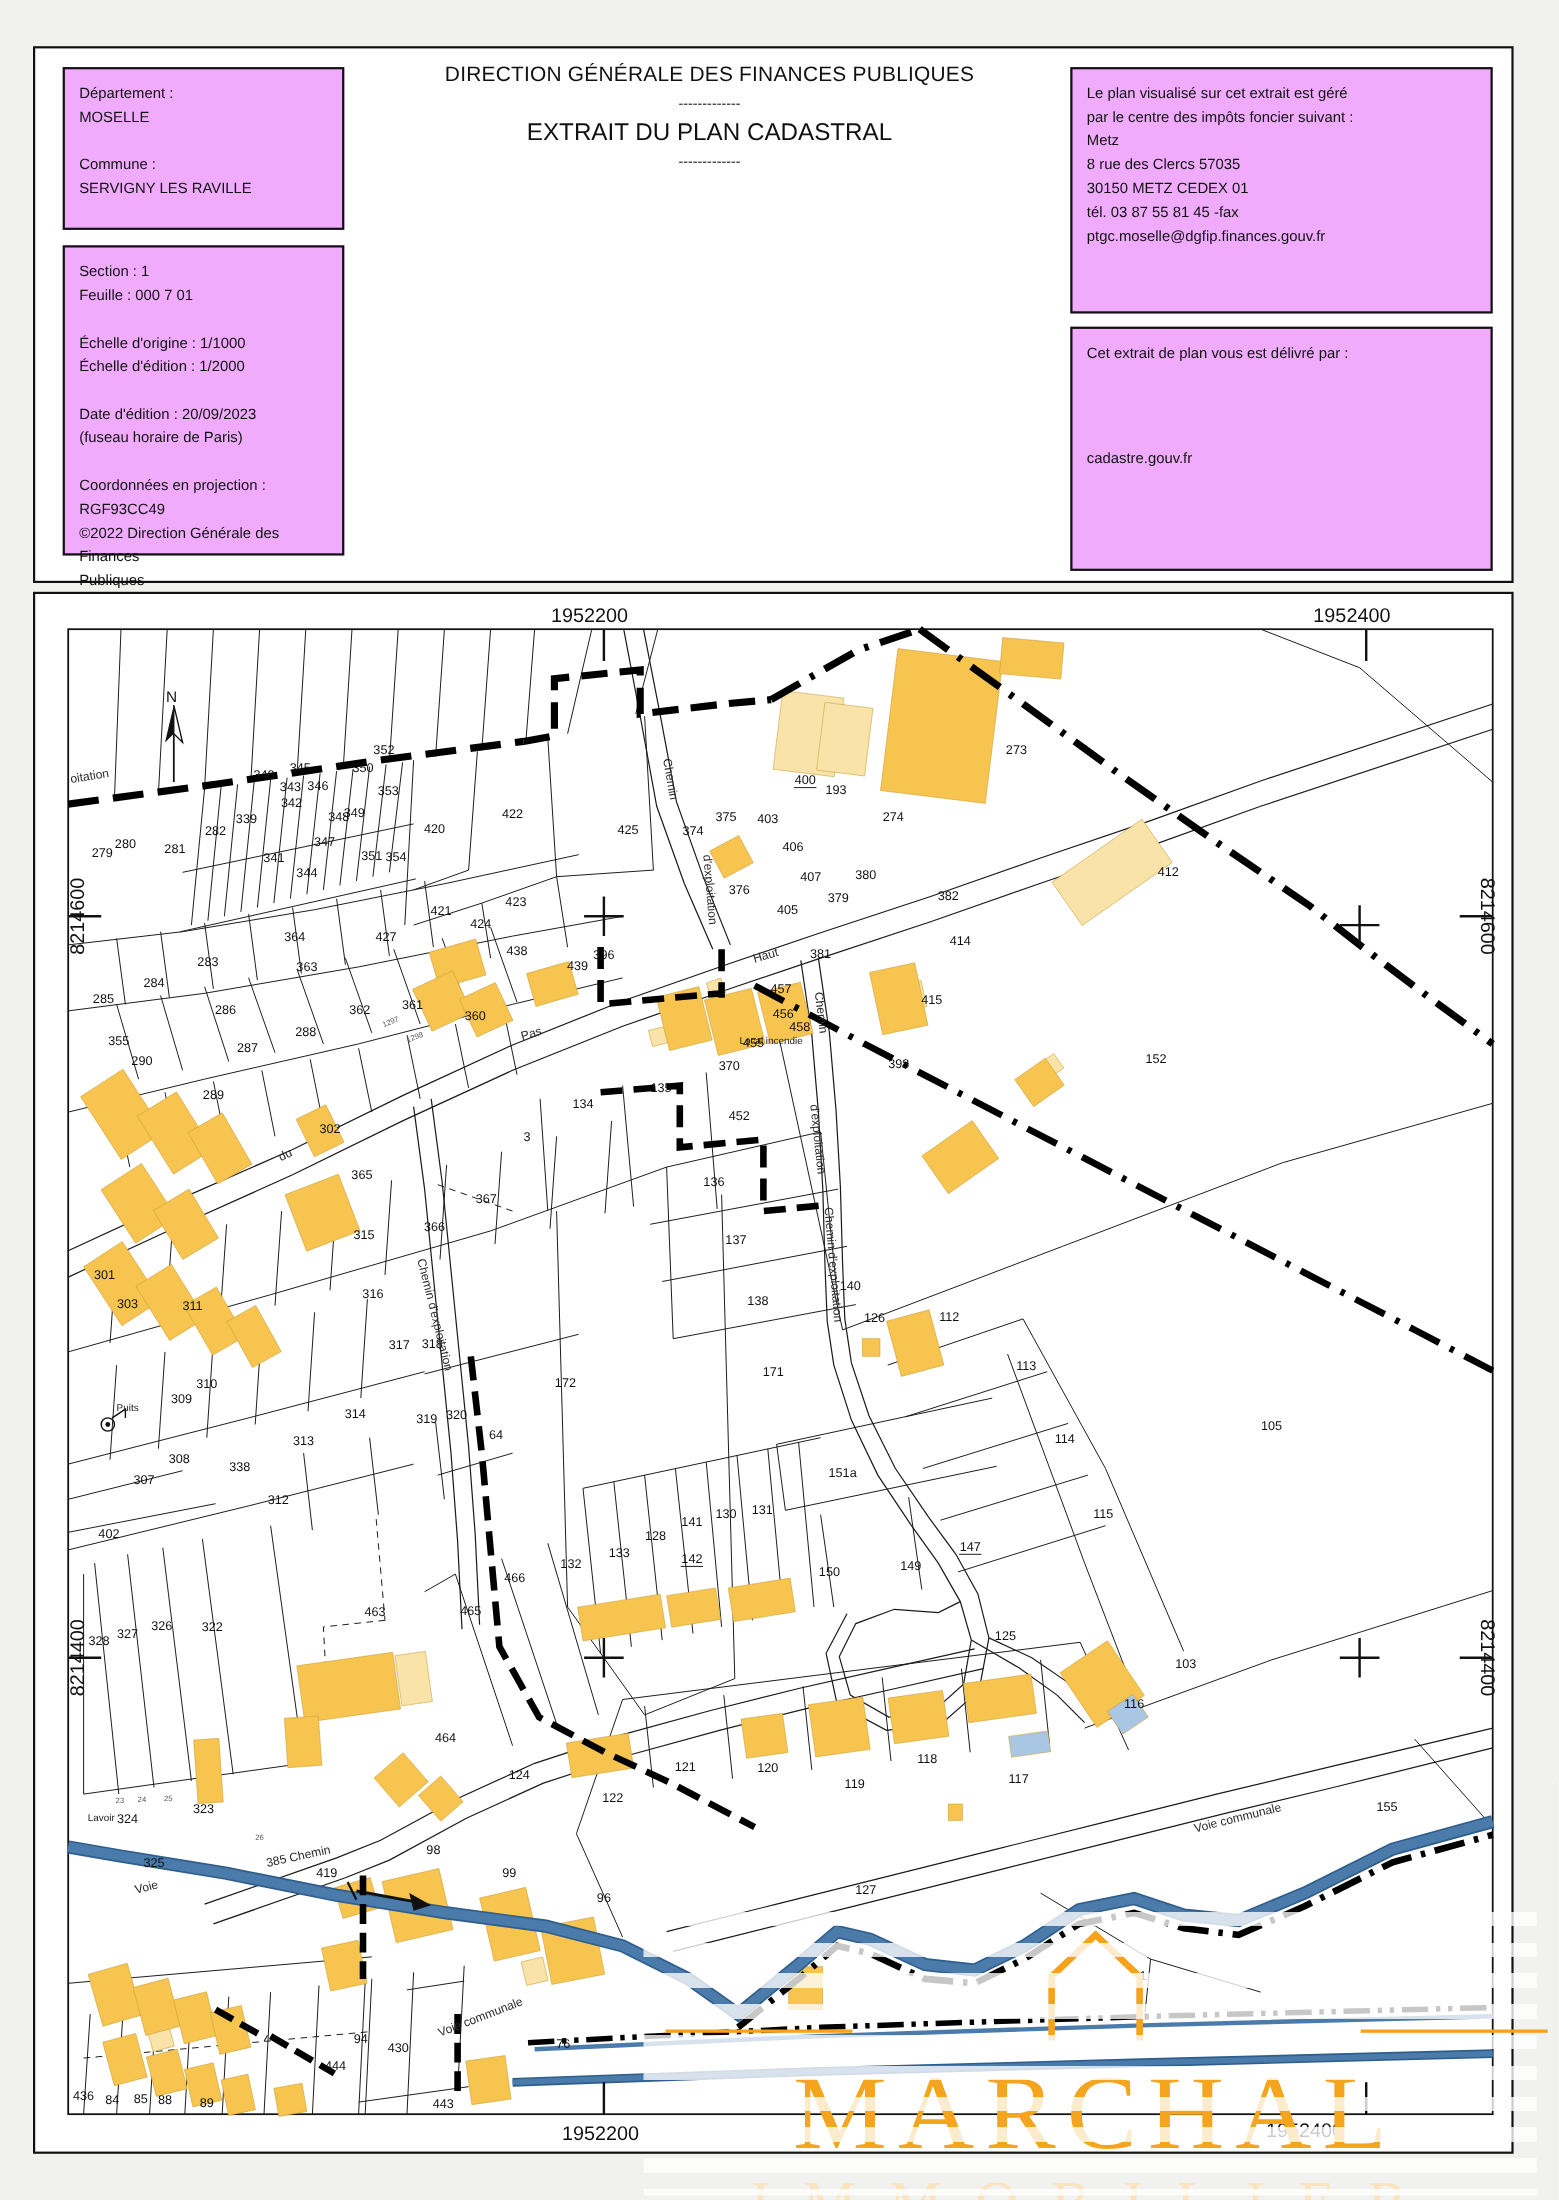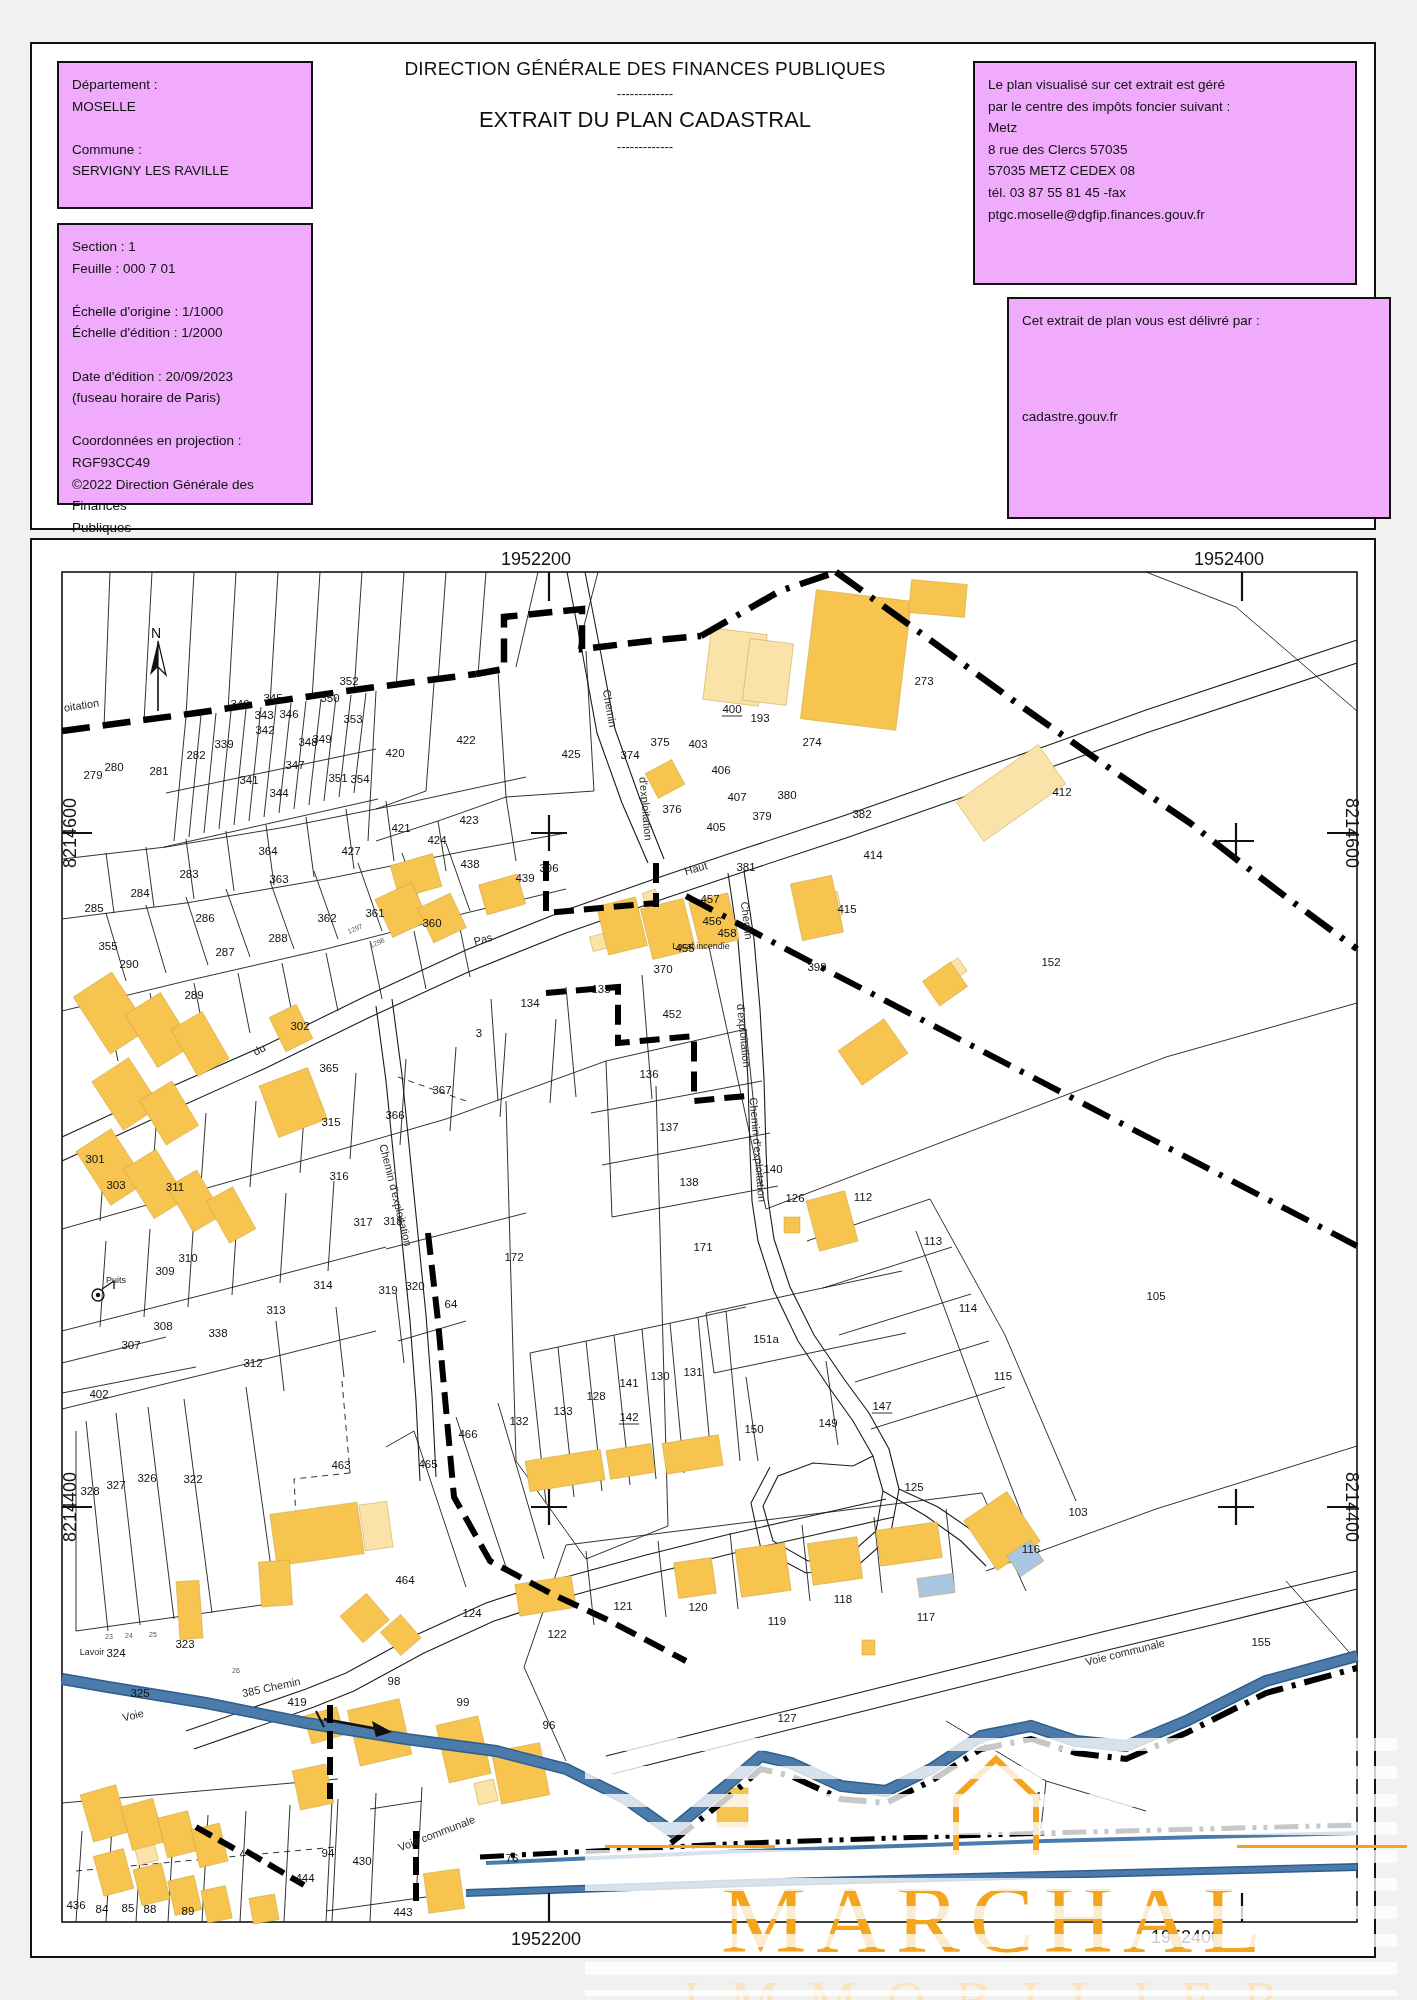--- a/index.html
+++ b/index.html
@@ -4,21 +4,21 @@
 <style>
   html,body{margin:0;padding:0;}
   body{width:1417px;height:2000px;position:relative;background:#f1f1ef;font-family:"Liberation Sans",sans-serif;color:#111;overflow:hidden;}
   .frame{position:absolute;border:2px solid #111;background:#fff;box-sizing:border-box;}
   #header-frame{left:30px;top:42px;width:1346px;height:488px;}
   #map-frame{left:30px;top:538px;width:1346px;height:1420px;}
   .hbox{position:absolute;border:2px solid #111;background:#f0abfc;box-sizing:border-box;font-size:13.5px;line-height:1.6;padding:11px 13px;}
   #box-commune{left:57px;top:61px;width:256px;height:148px;}
   #box-info{left:57px;top:223px;width:256px;height:282px;}
   #box-centre{left:973px;top:61px;width:384px;height:224px;}
-  #box-delivre{left:973px;top:297px;width:384px;height:222px;margin-left:34px;}
+  #box-delivre{left:973px;top:297px;width:384px;height:222px;}
   #title-block{position:absolute;left:330px;top:58px;width:630px;text-align:center;}
   #title-block .t1{font-size:19px;letter-spacing:.2px;}
   #title-block .sep{font-size:13px;margin:6px 0;}
   #title-block .t2{font-size:22px;}
   .cadsite{display:block;text-align:left;margin-top:74px;font-size:13.5px;}
   svg text{font-family:"Liberation Sans",sans-serif;}
   .plbl{font-size:11.5px;fill:#111;}
   .rlbl{font-size:11px;fill:#2b2b2b;}
   .mlbl{font-size:7px;fill:#555;}
   .poilbl{font-size:9px;fill:#222;}
@@ -62,21 +62,21 @@
   <div class="sep">-------------</div>
   <div class="t2">EXTRAIT DU PLAN CADASTRAL</div>
   <div class="sep">-------------</div>
 </div>
 
 <div class="hbox" id="box-centre">
   <span>Le plan visualisé sur cet extrait est géré</span><br>
   <span>par le centre des impôts foncier suivant :</span><br>
   <span>Metz</span><br>
   <span>8 rue des Clercs  57035</span><br>
-  <span>57035 METZ CEDEX 08</span><br>
+  <span>30150 METZ CEDEX 01</span><br>
   <span>tél. 03 87 55 81 45 -fax</span><br>
   <span>ptgc.moselle@dgfip.finances.gouv.fr</span>
 </div>
 
 <div class="hbox" id="box-delivre">
   <span>Cet extrait de plan vous est délivré par :</span>
   <span class="cadsite">cadastre.gouv.fr</span>
 </div>
 
 <div class="frame" id="map-frame"></div>

